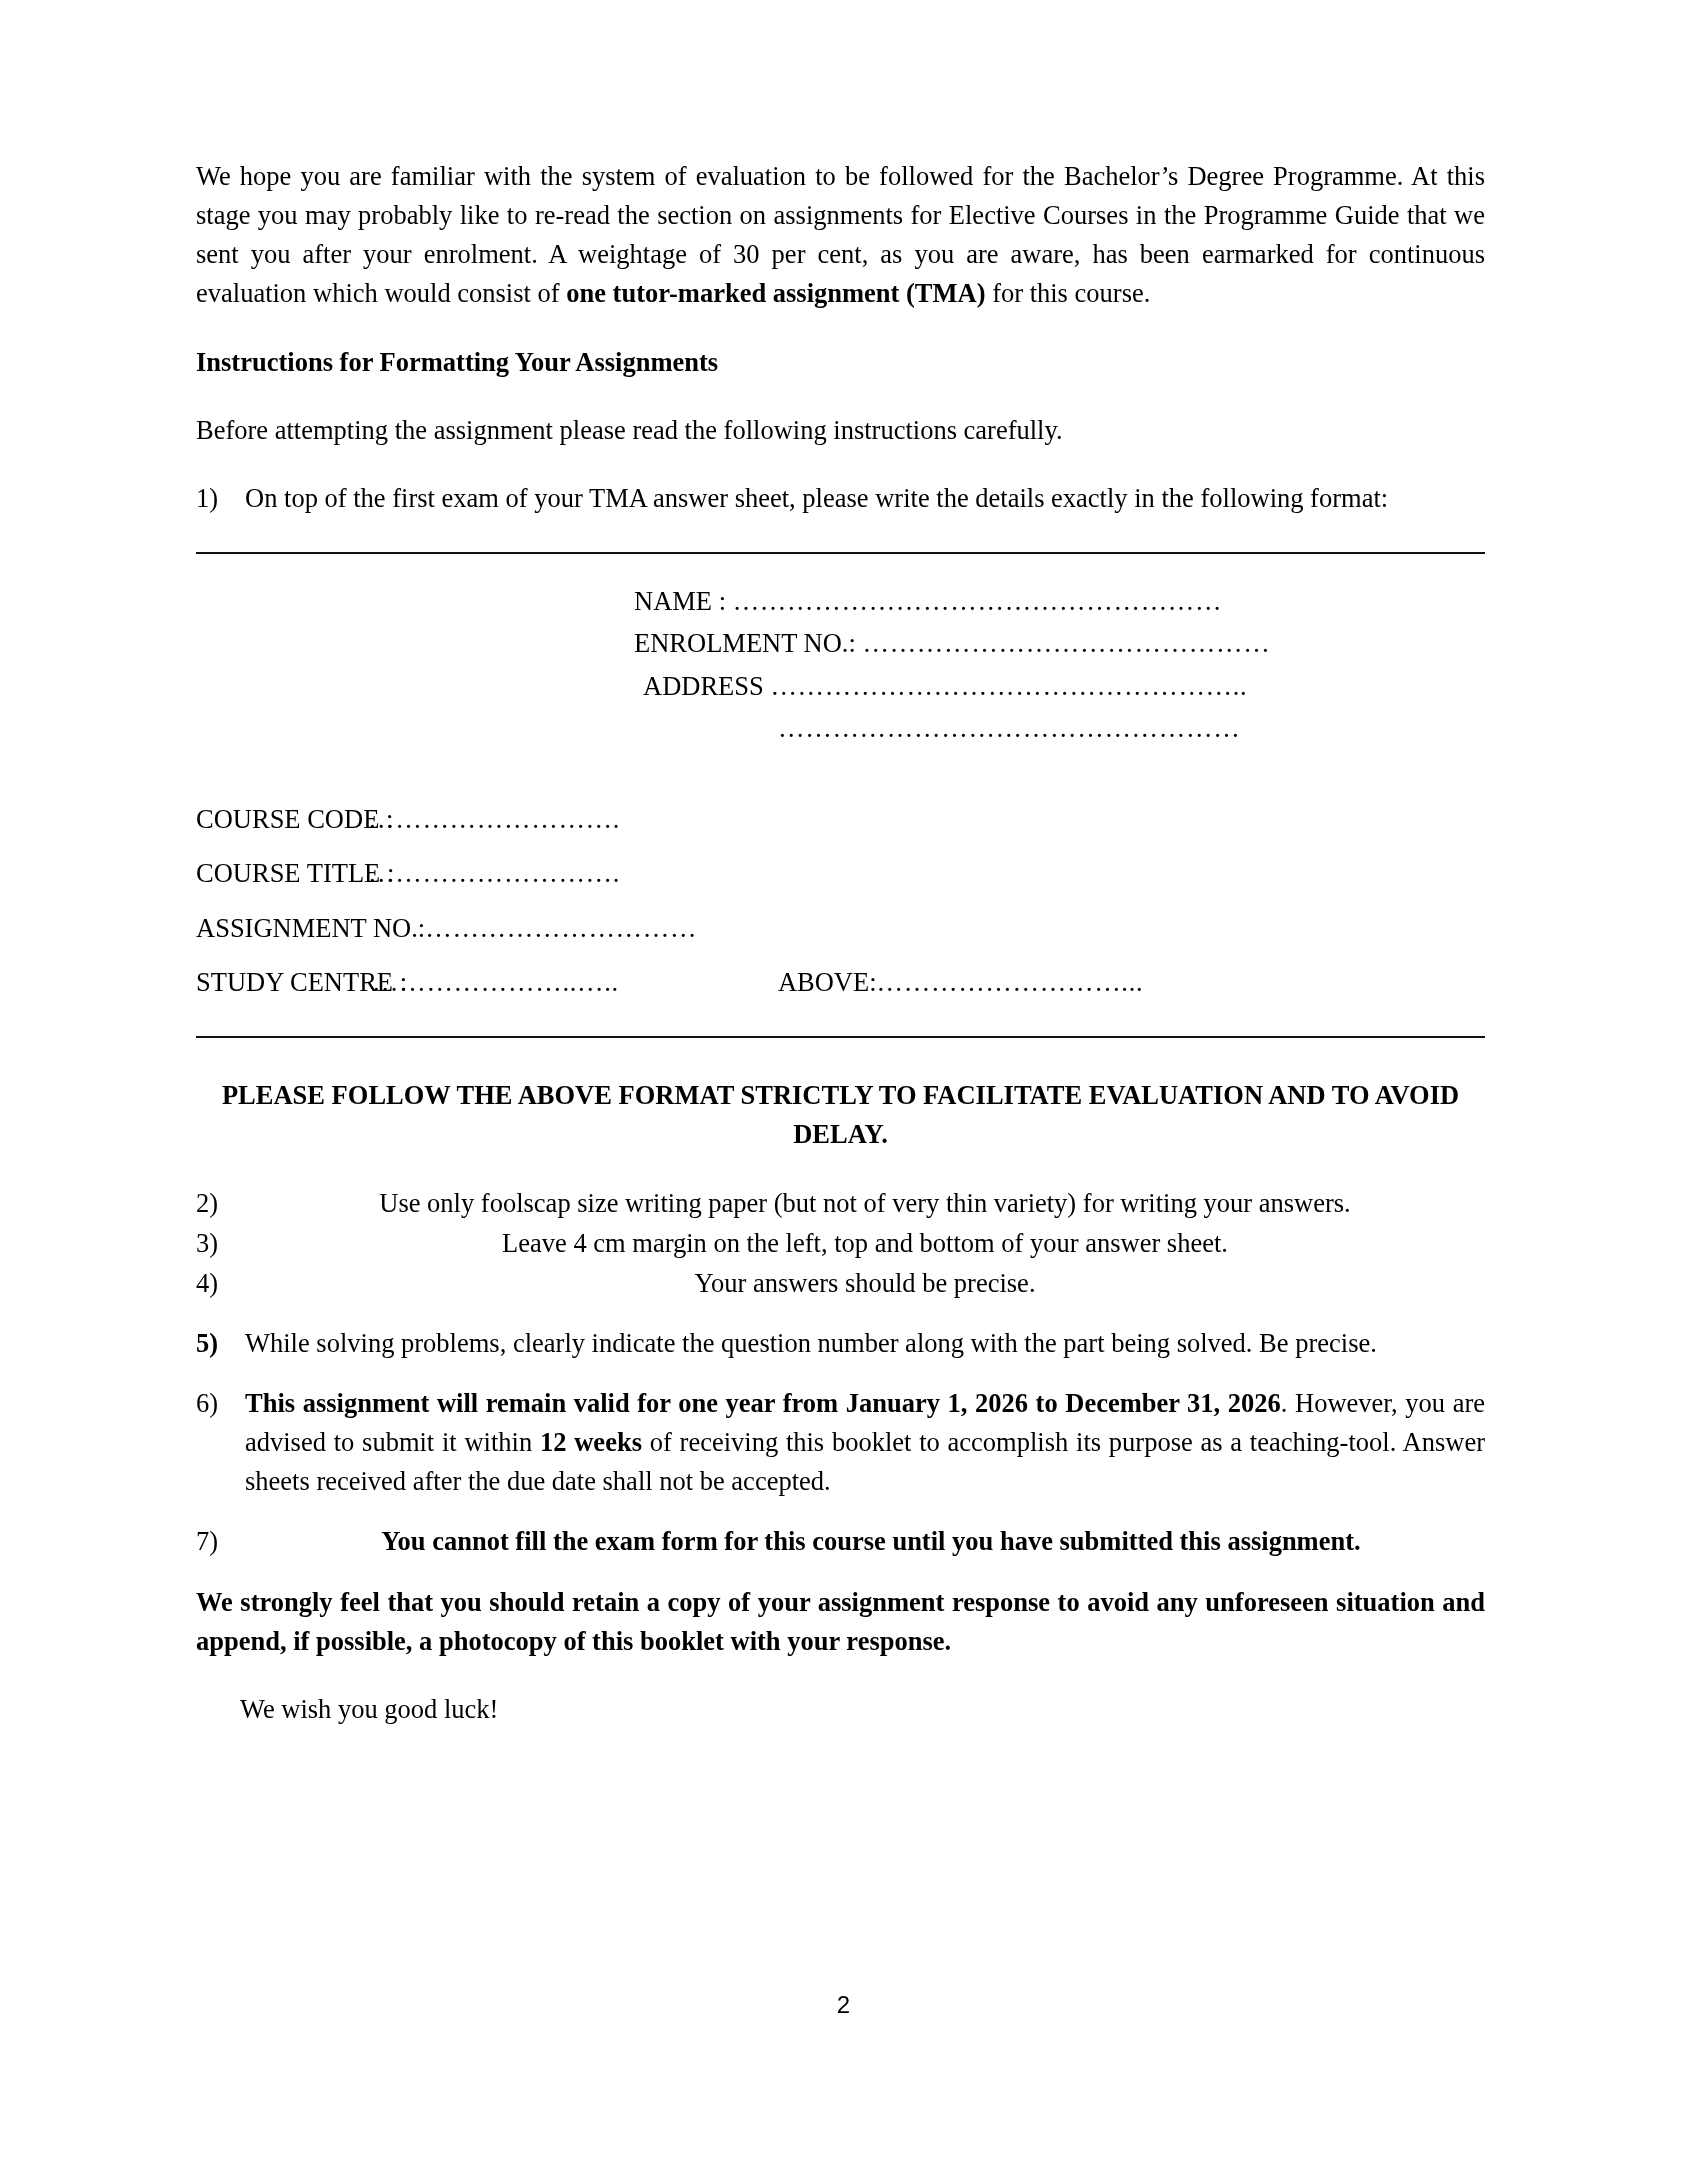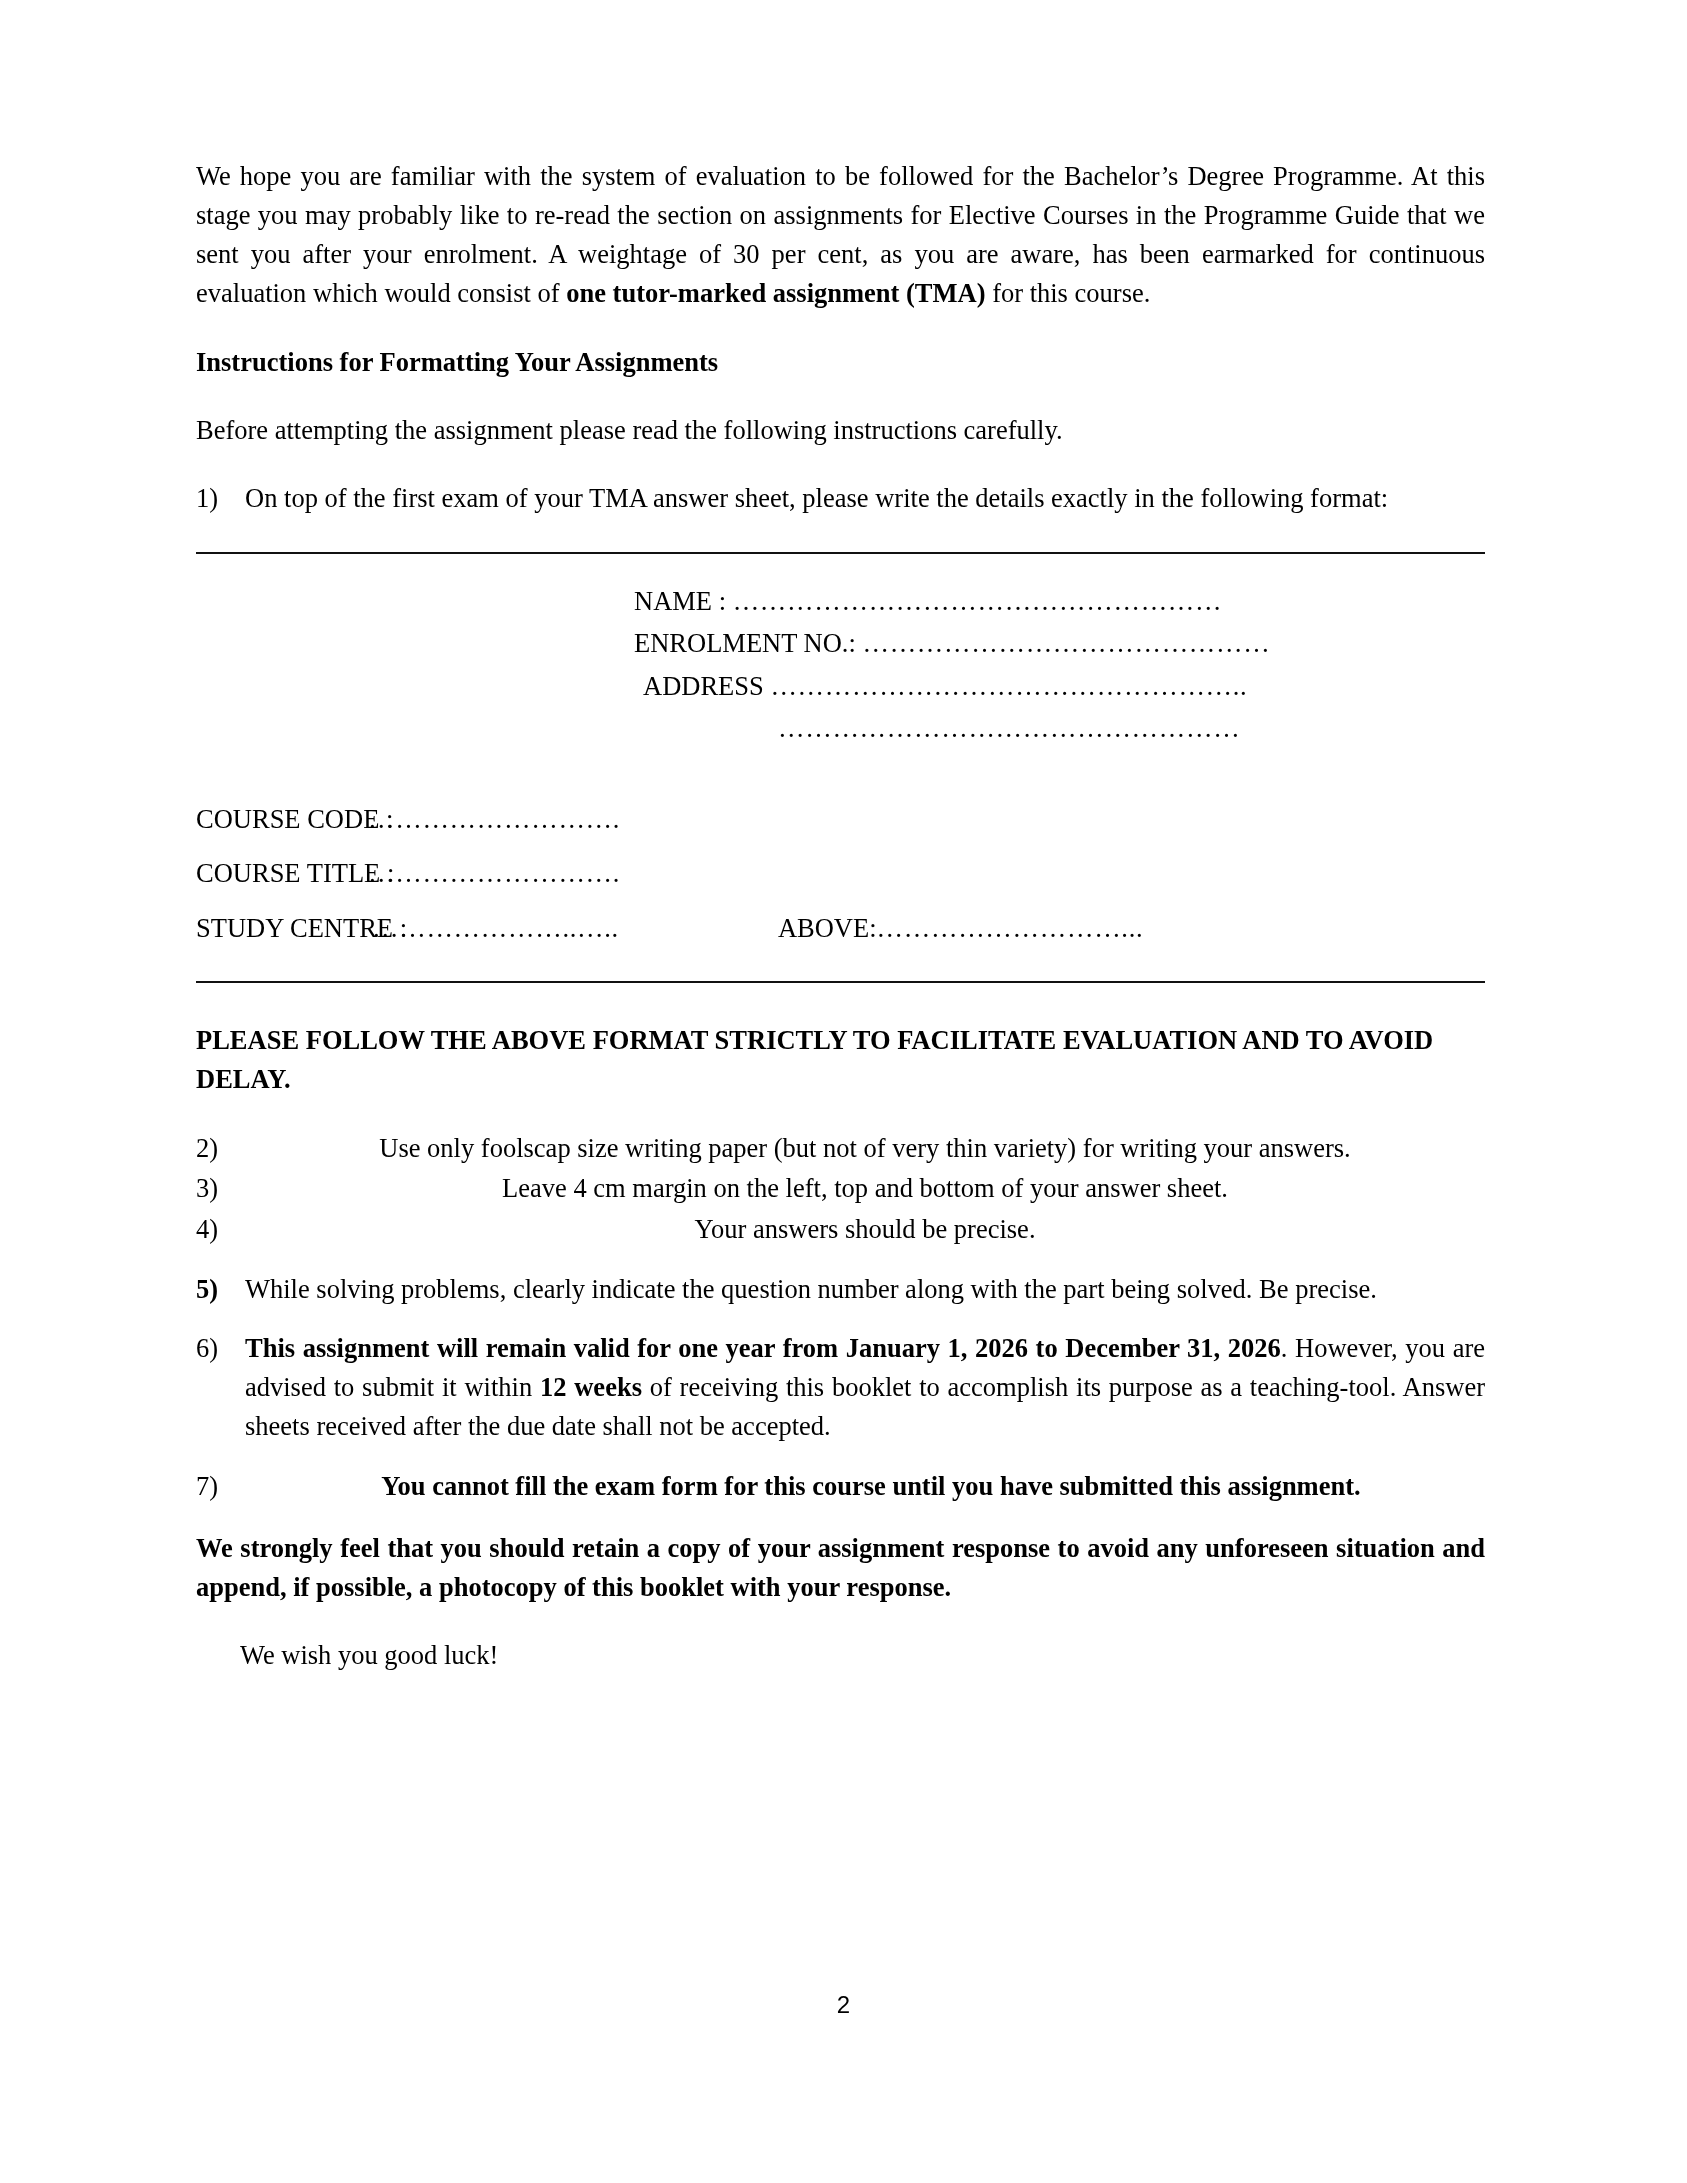--- a/index.html
+++ b/index.html
@@ -128,20 +128,21 @@
   .lbl-pad { display: inline-block; }
 
   .date-gap { display: inline-block; width: 159px; }
 
   .bold-notice {
     font-size: 26.5px;
     font-weight: bold;
     line-height: 1.47;
     margin-top: 38px;
     margin-bottom: 30px;
+    text-align: center;
   }
 
   .list-tight .num-row { margin-bottom: 1.3px; }
 
   .spaced-item { margin-top: 21px; }
 
   .closing-bold {
     font-size: 26.5px;
     font-weight: bold;
     line-height: 1.47;
@@ -191,20 +192,21 @@
     <div class="form-block form-upper">
       <div class="form-line fl-name"><span class="lbl">NAME :</span> <span class="dots">………………………………………………</span></div>
       <div class="form-line fl-enrol"><span class="lbl">ENROLMENT NO.:</span> <span class="dots">………………………………………</span></div>
       <div class="form-line fl-addr"><span class="lbl">ADDRESS</span> <span class="dots">……………………………………………..</span></div>
       <div class="form-line fl-addr2"><span class="dots">……………………………………………</span></div>
     </div>
 
     <div class="form-block form-lower">
       <div class="form-line"><span class="lbl lbl-pad" style="width:172px">COURSE CODE :</span><span class="dots">……………………….</span></div>
       <div class="form-line"><span class="lbl lbl-pad" style="width:172px">COURSE TITLE :</span><span class="dots">……………………….</span></div>
+      <div class="form-line"><span class="lbl">ASSIGNMENT NO.:</span><span class="dots">…………………………</span></div>
       <div class="form-line"><span class="lbl lbl-pad" style="width:176px">STUDY CENTRE :</span><span class="dots">…………………..…..</span><span class="date-gap"></span><span class="lbl">ABOVE:</span><span class="dots">………………………...</span></div>
     </div>
 
     <hr class="rule">
 
     <p class="bold-notice">PLEASE FOLLOW THE ABOVE FORMAT STRICTLY TO FACILITATE EVALUATION AND TO AVOID DELAY.</p>
 
     <div class="list-tight">
       <div class="num-row">
         <span class="num-marker">2)</span>

